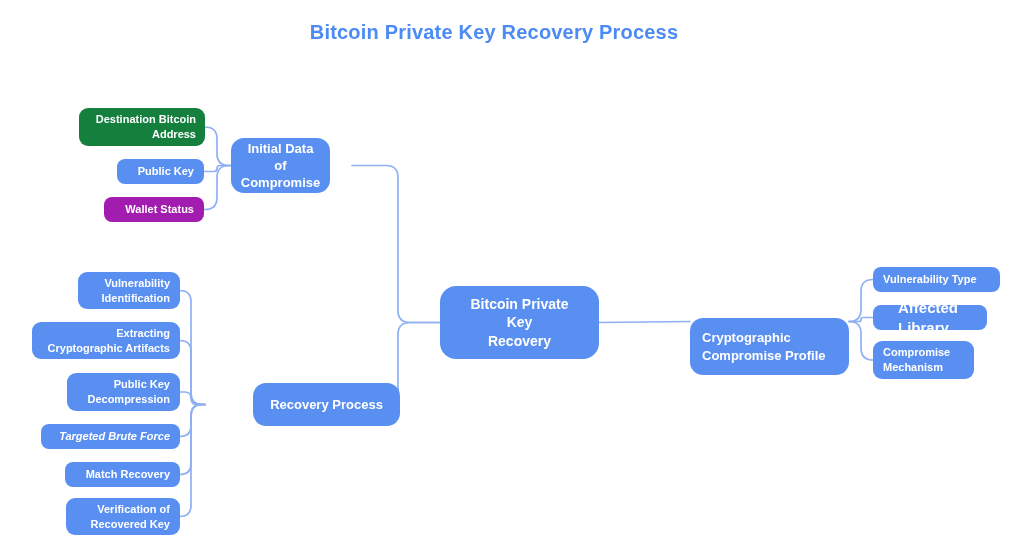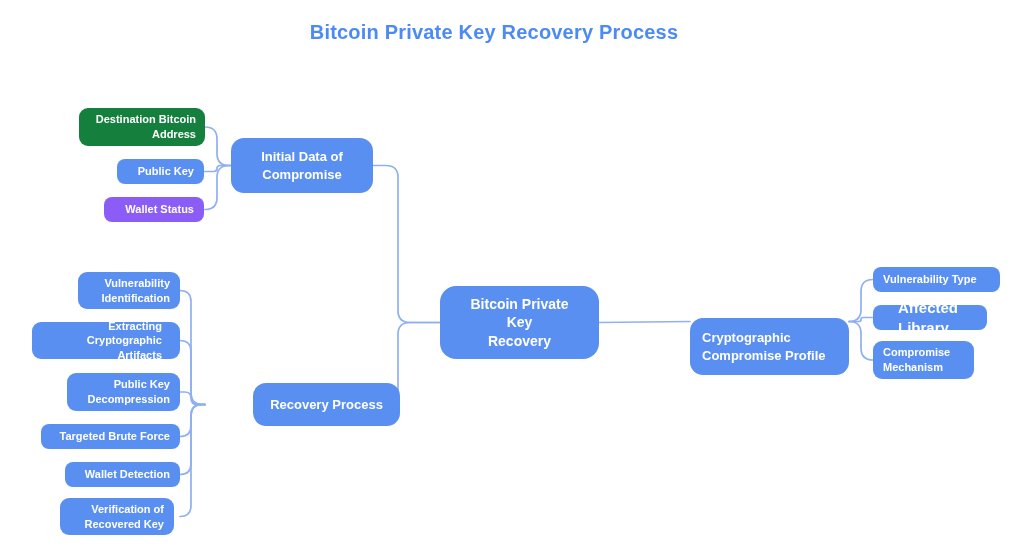--- a/index.html
+++ b/index.html
@@ -62,36 +62,36 @@
       <path d="M 205 404.5 H 202 Q 191 404.5 191 415.5 V 425.5 Q 191 436.5 180 436.5 H 180" fill="none" stroke="#8fb0f3" stroke-width="1.7" stroke-linecap="round"></path>
       <path d="M 205 404.5 H 202 Q 191 404.5 191 415.5 V 463.5 Q 191 474.5 180 474.5 H 180" fill="none" stroke="#8fb0f3" stroke-width="1.7" stroke-linecap="round"></path>
       <path d="M 205 404.5 H 202 Q 191 404.5 191 415.5 V 505.5 Q 191 516.5 180 516.5 H 180" fill="none" stroke="#8fb0f3" stroke-width="1.7" stroke-linecap="round"></path>
       <path d="M 849 321.5 H 849 Q 861 321.5 861 309.5 V 291.5 Q 861 279.5 873 279.5 H 873" fill="none" stroke="#8fb0f3" stroke-width="1.7" stroke-linecap="round"></path>
       <path d="M 849 321.5 H 859 Q 861 321.5 861 319.5 V 319.5 Q 861 317.5 863 317.5 H 873" fill="none" stroke="#8fb0f3" stroke-width="1.7" stroke-linecap="round"></path>
       <path d="M 849 321.5 H 849 Q 861 321.5 861 333.5 V 348 Q 861 360 873 360 H 873" fill="none" stroke="#8fb0f3" stroke-width="1.7" stroke-linecap="round"></path>
     </svg>
   <div id="nodes">
       <div class="node" style="left: 440px; top: 286px; width: 159px; height: 73px; font-size: 14px; border-radius: 16px; background: rgb(90, 143, 242); color: rgb(255, 255, 255); padding: 2px 28px; text-align: center; justify-content: center;">Bitcoin Private Key
 Recovery</div>
-      <div class="node" style="left: 231px; top: 138px; width: 142px; height: 55px; font-size: 13px; border-radius: 13px; background: rgb(90, 143, 242); color: rgb(255, 255, 255); padding: 2px 20px; text-align: center; justify-content: center;">Initial Data of
+      <div class="node" style="left: 231px; top: 138px; width: 99px; height: 55px; font-size: 13px; border-radius: 13px; background: rgb(90, 143, 242); color: rgb(255, 255, 255); padding: 2px 20px; text-align: center; justify-content: center;">Initial Data of
 Compromise</div>
       <div class="node" style="left: 79px; top: 108px; width: 126px; height: 38px; font-size: 11px; border-radius: 9px; background: #15803d; color: rgb(255, 255, 255); padding: 2px 9px; text-align: right; justify-content: flex-end;">Destination Bitcoin
 Address</div>
       <div class="node" style="left: 117px; top: 159px; width: 87px; height: 25px; font-size: 11px; border-radius: 8px; background: rgb(90, 143, 242); color: rgb(255, 255, 255); padding: 2px 10px; text-align: right; justify-content: flex-end;">Public Key</div>
-      <div class="node" style="left: 104px; top: 197px; width: 100px; height: 25px; font-size: 11px; border-radius: 8px; background: #8b5cf6; color: rgb(255, 255, 255); padding: 2px 10px; text-align: right; justify-content: flex-end;">Wallet Status</div>
+      <div class="node" style="left: 104px; top: 197px; width: 100px; height: 25px; font-size: 11px; border-radius: 8px; background: #a21caf; color: rgb(255, 255, 255); padding: 2px 10px; text-align: right; justify-content: flex-end;">Wallet Status</div>
       <div class="node" style="left: 205px; top: 383px; width: 147px; height: 43px; font-size: 13px; border-radius: 13px; background: rgb(90, 143, 242); color: rgb(255, 255, 255); padding: 2px 8px; text-align: center; justify-content: center; margin-left: 48px;">Recovery Process</div>
       <div class="node" style="left: 78px; top: 272px; width: 102px; height: 37px; font-size: 11px; border-radius: 9px; background: rgb(90, 143, 242); color: rgb(255, 255, 255); padding: 2px 10px; text-align: right; justify-content: flex-end;">Vulnerability
 Identification</div>
-      <div class="node" style="left: 32px; top: 322px; width: 148px; height: 37px; font-size: 11px; border-radius: 9px; background: rgb(90, 143, 242); color: rgb(255, 255, 255); padding: 2px 18px; text-align: right; justify-content: flex-end;">Extracting
+      <div class="node" style="left: 32px; top: 322px; width: 148px; height: 37px; font-size: 11px; border-radius: 9px; background: rgb(90, 143, 242); color: rgb(255, 255, 255); padding: 2px 10px; text-align: right; justify-content: flex-end;">Extracting
 Cryptographic Artifacts</div>
       <div class="node" style="left: 67px; top: 373px; width: 113px; height: 38px; font-size: 11px; border-radius: 9px; background: rgb(90, 143, 242); color: rgb(255, 255, 255); padding: 2px 10px; text-align: right; justify-content: flex-end;">Public Key
 Decompression</div>
-      <div class="node" style="left: 41px; top: 424px; width: 139px; height: 25px; font-size: 11px; border-radius: 8px; background: rgb(90, 143, 242); color: rgb(255, 255, 255); padding: 2px 10px; text-align: right; justify-content: flex-end;">Targeted Brute Force</div>
-      <div class="node" style="left: 65px; top: 462px; width: 115px; height: 25px; font-size: 11px; border-radius: 8px; background: rgb(90, 143, 242); color: rgb(255, 255, 255); padding: 2px 10px; text-align: right; justify-content: flex-end;">Wallet Detection</div>
-      <div class="node" style="left: 60px; top: 498px; width: 114px; height: 37px; font-size: 11px; border-radius: 9px; background: rgb(90, 143, 242); color: rgb(255, 255, 255); padding: 2px 10px; text-align: right; justify-content: flex-end;">Verification of
+      <div class="node" style="left: 41px; top: 424px; width: 139px; height: 25px; font-size: 11px; border-radius: 8px; background: rgb(90, 143, 242); color: rgb(255, 255, 255); padding: 2px 10px; text-align: right; justify-content: flex-end; font-style: italic;">Targeted Brute Force</div>
+      <div class="node" style="left: 65px; top: 462px; width: 115px; height: 25px; font-size: 11px; border-radius: 8px; background: rgb(90, 143, 242); color: rgb(255, 255, 255); padding: 2px 10px; text-align: right; justify-content: flex-end;">Match Recovery</div>
+      <div class="node" style="left: 66px; top: 498px; width: 114px; height: 37px; font-size: 11px; border-radius: 9px; background: rgb(90, 143, 242); color: rgb(255, 255, 255); padding: 2px 10px; text-align: right; justify-content: flex-end;">Verification of
 Recovered Key</div>
       <div class="node" style="left: 690px; top: 293px; width: 159px; height: 57px; font-size: 13px; border-radius: 13px; background: rgb(90, 143, 242); color: rgb(255, 255, 255); padding: 2px 12px; text-align: left; justify-content: flex-start; margin-top: 25px;">Cryptographic
 Compromise Profile</div>
       <div class="node" style="left: 873px; top: 267px; width: 127px; height: 25px; font-size: 11px; border-radius: 8px; background: rgb(90, 143, 242); color: rgb(255, 255, 255); padding: 12px 10px; text-align: left; justify-content: flex-start;">Vulnerability Type</div>
       <div class="node" style="left: 873px; top: 305px; width: 114px; height: 25px; font-size: 15px; border-radius: 8px; background: rgb(90, 143, 242); color: rgb(255, 255, 255); padding: 2px 25px; text-align: left; justify-content: flex-start;">Affected Library</div>
       <div class="node" style="left: 873px; top: 341px; width: 101px; height: 38px; font-size: 11px; border-radius: 9px; background: rgb(90, 143, 242); color: rgb(255, 255, 255); padding: 2px 10px; text-align: left; justify-content: flex-start;">Compromise
 Mechanism</div>
     </div>
 </div>
 

